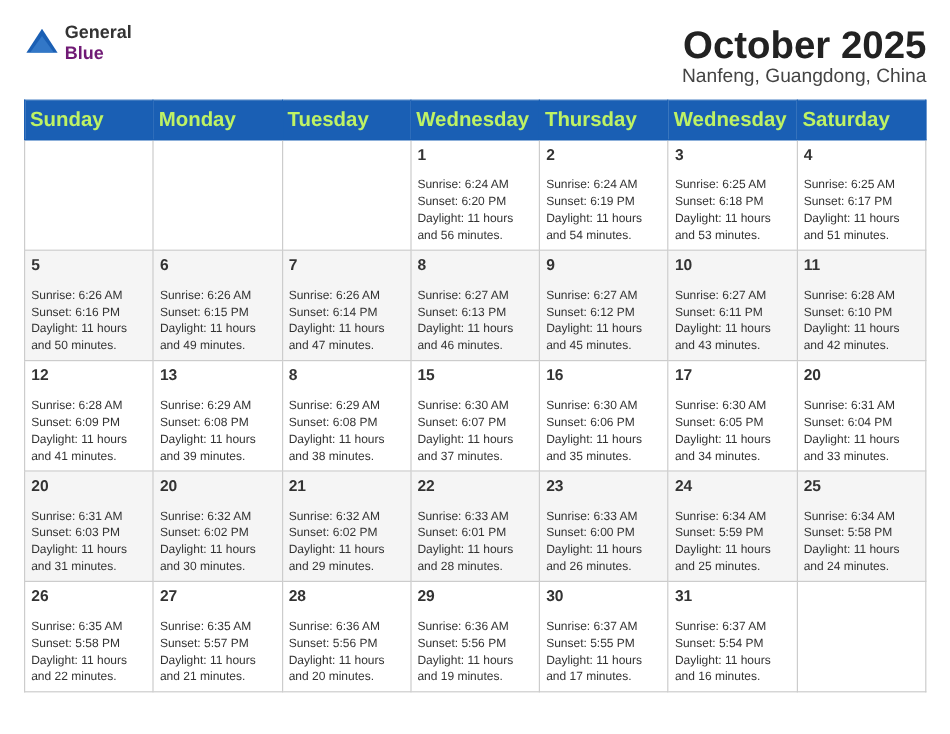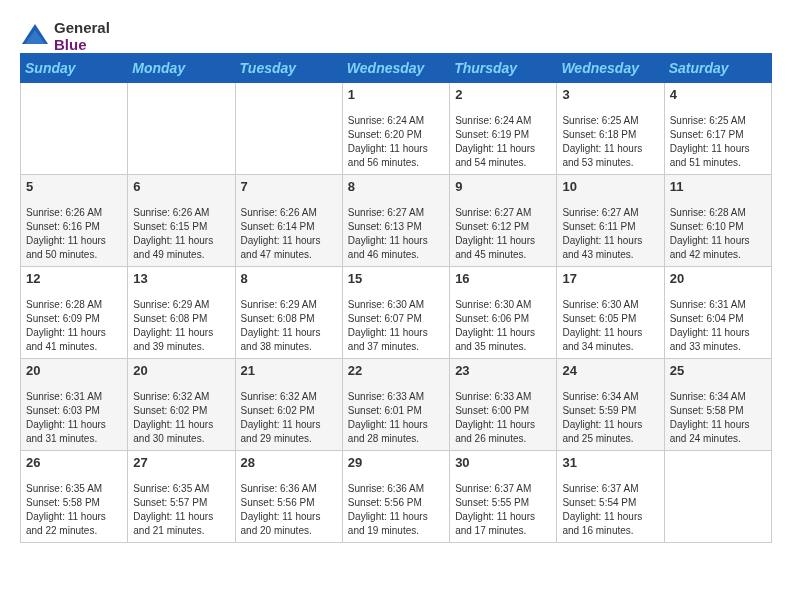--- a/index.html
+++ b/index.html
@@ -7,20 +7,21 @@
       font-family: Arial, sans-serif;
       background: #fff;
       width: 792px;
       min-height: 612px;
       padding: 20px;
     }
     .header-area {
       display: flex;
       justify-content: space-between;
       align-items: flex-start;
+      margin-bottom: 10px;
     }
     .logo {
       display: flex;
       align-items: center;
       gap: 4px;
     }
     .logo-text {
       display: flex;
       flex-direction: column;
       line-height: 1.1;
@@ -52,27 +53,26 @@
       font-size: 16px;
       color: #444;
     }
     .calendar {
       width: 100%;
       border-collapse: collapse;
       border: 1px solid #ccc;
     }
     .calendar th {
       background: #1a5fb4;
-      color: #7dd3fc;
-      font-size: 14px;
+      color: #bef264;
+      font-size: 17px;
       font-weight: bold;
       padding: 6px 4px;
       text-align: left;
       border: 1px solid #1a5fb4;
-      font-style: italic;
     }
     .calendar td {
       vertical-align: top;
       border: 1px solid #ccc;
       padding: 4px 5px;
       width: 107px;
       height: 90px;
       background: #fff;
       font-size: 10.5px;
       color: #333;
@@ -103,20 +103,24 @@
   <div class="logo">
     <svg class="logo-icon" viewBox="0 0 30 30">
       <polygon points="15,2 28,22 2,22" fill="#1a5fb4"></polygon>
       <polygon points="15,8 25,22 5,22" fill="#4a90d9" opacity="0.5"></polygon>
     </svg>
     <div class="logo-text">
       <span class="logo-general">General</span>
       <span class="logo-blue">Blue</span>
     </div>
   </div>
+  <div class="title-area">
+    <div class="month-title">October 2025</div>
+    <div class="location-title">Nanfeng, Guangdong, China</div>
+  </div>
 </div>
 
 <table class="calendar">
   <thead>
     <tr>
     <th>Sunday</th>
         <th>Monday</th>
         <th>Tuesday</th>
         <th>Wednesday</th>
         <th>Thursday</th>

